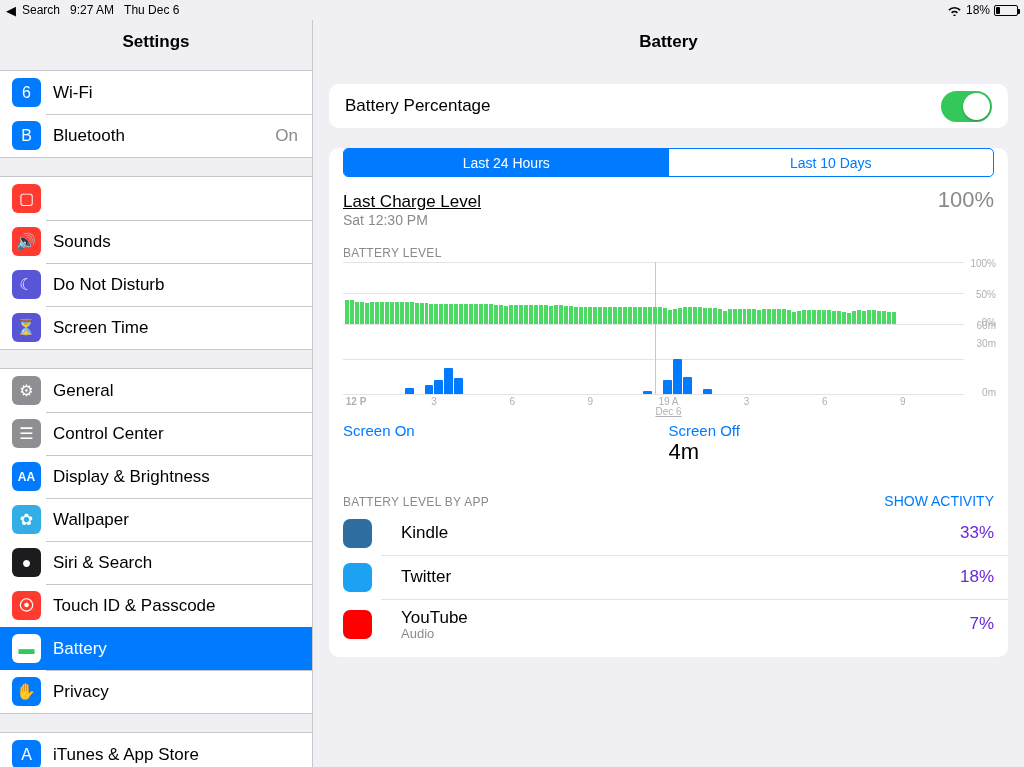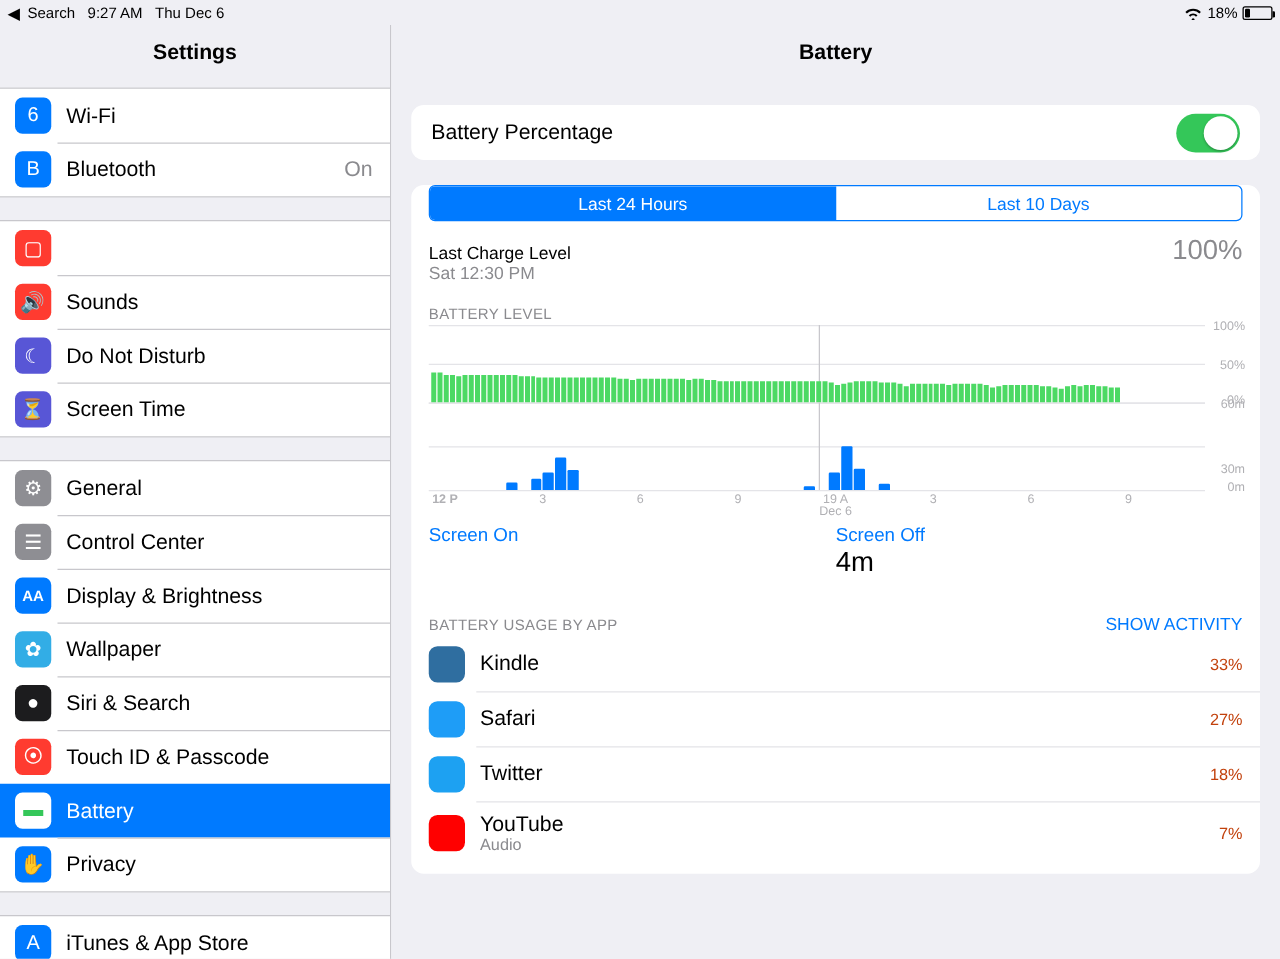--- a/index.html
+++ b/index.html
@@ -50,21 +50,21 @@
 
   .toggle { width: 51px; height: 31px; border-radius: 16px; background: #34c759; position: relative; }
   .toggle .knob { position: absolute; right: 2px; top: 2px; width: 27px; height: 27px; border-radius: 50%; background: #fff; box-shadow: 0 1px 2px rgba(0,0,0,.3); }
 
   .seg { display: flex; margin: 14px 14px 0 14px; border: 1px solid #007aff; border-radius: 5px; overflow: hidden; height: 29px; }
   .seg div { flex: 1; display: flex; align-items: center; justify-content: center; font-size: 14px; color: #007aff; }
   .seg div.active { background: #007aff; color: #fff; }
 
   .charge-row { display: flex; align-items: baseline; padding: 10px 14px 4px 14px; }
   .charge-left { flex: 1; }
-  .charge-title { font-size: 14px; }
+  .charge-title { font-size: 17px; text-decoration: underline; }
   .charge-sub { font-size: 14px; color: #8a8a8e; }
   .charge-val { font-size: 22px; color: #8a8a8e; }
 
   .section-label { font-size: 12px; color: #8a8a8e; letter-spacing: .3px; padding: 14px 14px 2px 14px; }
   .section-label.with-link { display: flex; align-items: baseline; }
   .section-label .link { margin-left: auto; color: #007aff; font-size: 14px; letter-spacing: 0; }
 
   .chart { position: relative; margin: 0 14px; height: 62px; }
   .chart .axis-r { position: absolute; right: -2px; font-size: 10px; color: #b0b0b4; }
   .chart .grid { position: absolute; left: 0; right: 30px; border-top: 1px solid #e4e4e8; }
@@ -78,23 +78,23 @@
 
   .screen-row { display: flex; padding: 8px 14px 14px 14px; justify-content: flex-end; }
   .screen-col { flex: 1; }
   .screen-lab { color: #007aff; font-size: 15px; }
   .screen-val { font-size: 22px; }
 
   .app-list { }
   .app-row { display: flex; align-items: center; height: 44px; padding: 0 14px; position: relative; }
   .app-row + .app-row::before { content:""; position:absolute; left:52px; right:0; top:0; height:1px; background:#e4e4e8; }
   .app-row .aicon { width: 29px; height: 29px; border-radius: 7px; margin-right: 12px; flex: 0 0 29px; }
-  .app-row .aname { font-size: 17px; flex: 1; }
+  .app-row .aname { font-size: 17px; flex: 1; margin-left: 17px; }
   .app-row .asub { font-size: 13px; color: #8a8a8e; display: block; margin-top: -2px; }
-  .app-row .apct { font-size: 13px; color: #c2410c; }
+  .app-row .apct { font-size: 17px; color: #6d28d9; }
   .app-row.tall { height: 50px; }
 </style>
 </head>
 <body>
 
 <div class="status-bar">
   <div class="status-left">
     <span class="back-caret">◀</span>
     <span>Search</span>
     <span style="margin-left:4px">9:27 AM</span>
@@ -350,21 +350,21 @@
               <span style="height: 0%; background: transparent;"></span>
               <span style="height: 0%; background: transparent;"></span>
               <span style="height: 0%; background: transparent;"></span>
               <span style="height: 0%; background: transparent;"></span>
               <span style="height: 0%; background: transparent;"></span>
             </div>
         </div>
 
         <div class="chart" style="height:70px">
           <span class="axis-r" style="top:-4px">60m</span>
-          <span class="axis-r" style="top:48px">30m</span>
+          <span class="axis-r" style="top:14px">30m</span>
           <span class="axis-r" style="bottom:-4px">0m</span>
           <div class="grid" style="top:0"></div>
           <div class="grid" style="top:50%"></div>
           <div class="grid" style="top:100%"></div>
           <div class="vline" style="left:48%"></div>
           <div class="bars act" id="act-bars">
               <span style="height: 0%; background: transparent;"></span>
               <span style="height: 0%; background: transparent;"></span>
               <span style="height: 0%; background: transparent;"></span>
               <span style="height: 0%; background: transparent;"></span>
@@ -430,49 +430,44 @@
         </div>
         <div class="xaxis" id="xaxis">
             <span style="left: 2%; font-weight: bold;">12 P</span>
             <span style="left: 14%;">3</span>
             <span style="left: 26%;">6</span>
             <span style="left: 38%;">9</span>
             <span style="left: 50%;">19 A</span>
             <span style="left: 62%;">3</span>
             <span style="left: 74%;">6</span>
             <span style="left: 86%;">9</span>
-            <span class="sub" style="left: 50%;">Dec 6</span>
+            <span class="sub" style="left: 50%; text-decoration: underline;">Dec 6</span>
           </div>
 
         <div class="screen-row">
           <div class="screen-col">
             <div class="screen-lab">Screen On</div>
           </div>
           <div class="screen-col">
             <div class="screen-lab">Screen Off</div>
             <div class="screen-val">4m</div>
           </div>
         </div>
 
         <div class="section-label with-link">
-          <span>BATTERY USAGE BY APP</span>
+          <span>BATTERY LEVEL BY APP</span>
           <span class="link">SHOW ACTIVITY</span>
         </div>
         <div class="app-list" id="app-list">
             <div class="app-row">
               <div class="aicon" style="background: rgb(47, 110, 160);"></div>
               <div class="aname">Kindle</div>
               <div class="apct">33%</div>
             </div>
             <div class="app-row">
-              <div class="aicon" style="background: rgb(30, 157, 247);"></div>
-              <div class="aname">Safari</div>
-              <div class="apct">27%</div>
-            </div>
-            <div class="app-row">
               <div class="aicon" style="background: rgb(29, 161, 242);"></div>
               <div class="aname">Twitter</div>
               <div class="apct">18%</div>
             </div>
             <div class="app-row tall">
               <div class="aicon" style="background: rgb(255, 0, 0);"></div>
               <div class="aname">YouTube<span class="asub">Audio</span></div>
               <div class="apct">7%</div>
             </div>
           </div>

